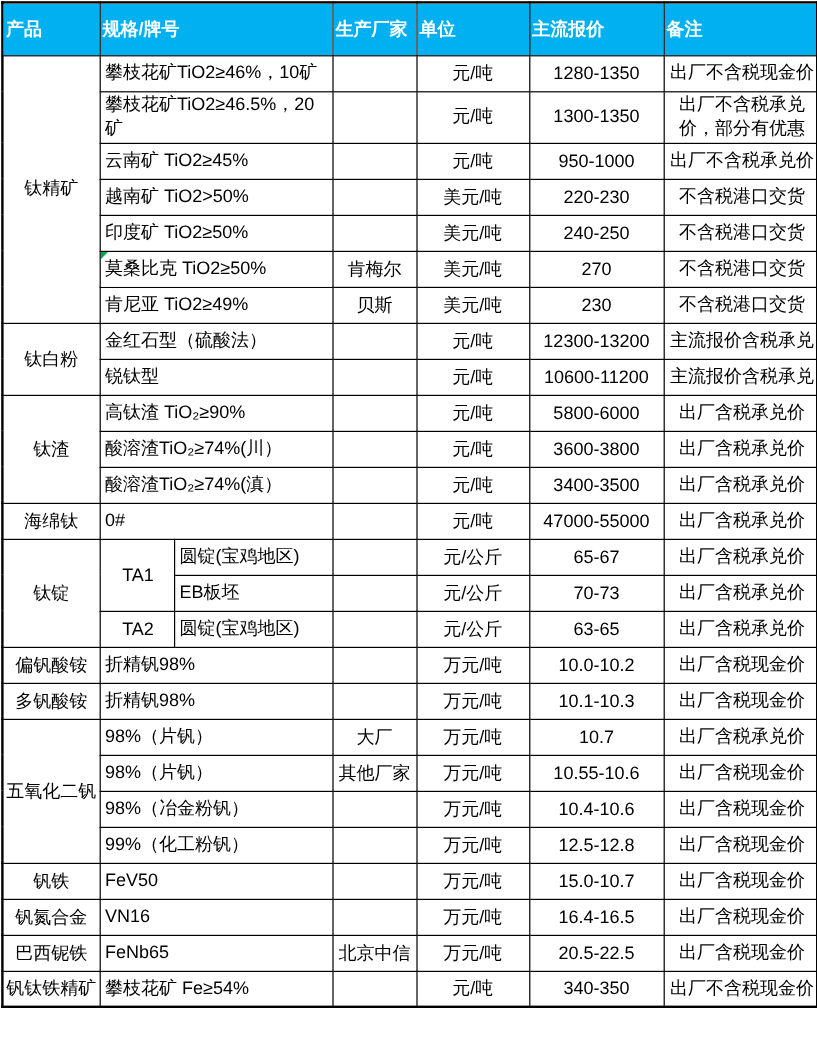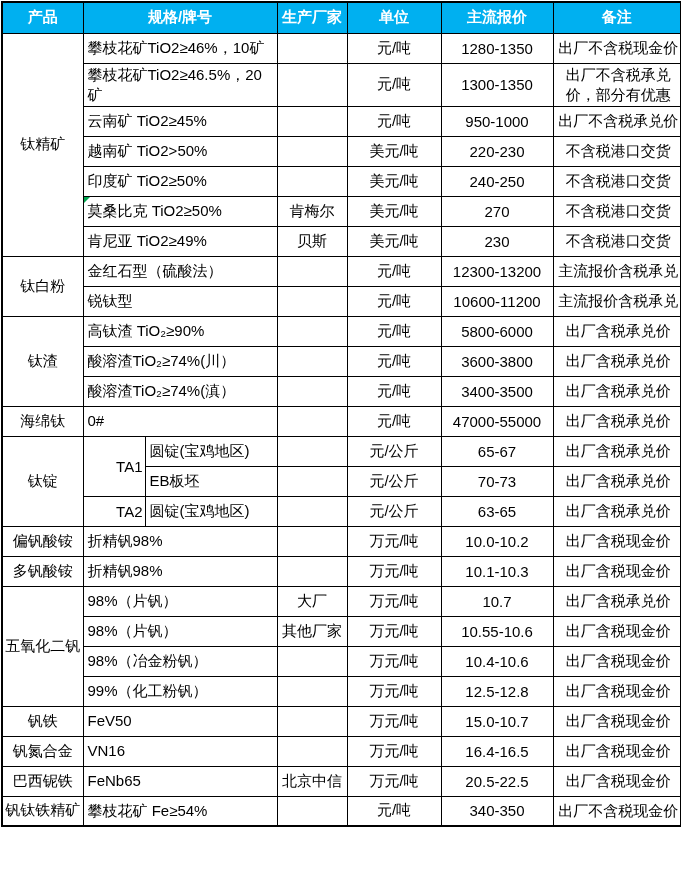--- a/index.html
+++ b/index.html
@@ -14,25 +14,25 @@
     width:679px; margin:1px 0 0 1px;
     border:2px solid #000000;
   }
   .price-table th, .price-table td {
     border:1px solid #000000;
     font-size:15px; color:#000000;
     overflow:hidden;
   }
   .price-table th {
     background:#00B0F0; color:#ffffff; font-weight:bold;
-    height:31px; text-align:center; padding:0 2px;
+    height:44px; text-align:left; padding:0 2px;
   }
   .price-table td { height:30px; background:#ffffff; }
   td.c-product { text-align:center; padding:0 1px; }
-  td.c-grade   { text-align:right; padding:0 2px 0 4px; }
+  td.c-grade   { text-align:center; padding:0 2px 0 4px; }
   td.c-spec    { text-align:left; padding:1px 2px 1px 4px; line-height:20px;margin-top:32px; }
   td.c-maker   { text-align:center; padding:0 1px;margin-top:16px; }
   td.c-unit    { text-align:center; padding:0 2px;margin-left:48px; }
   td.c-price   { text-align:center; padding:0 2px; }
   td.c-note    { text-align:center; padding:1px 0 1px 3px; line-height:20px;margin-top:15px; }
   td.corner    { position:relative; }
   td.corner::before {
     content:""; position:absolute; left:0; top:0; width:0; height:0;
     border-top:6px solid #00A650; border-right:6px solid transparent;
   }

